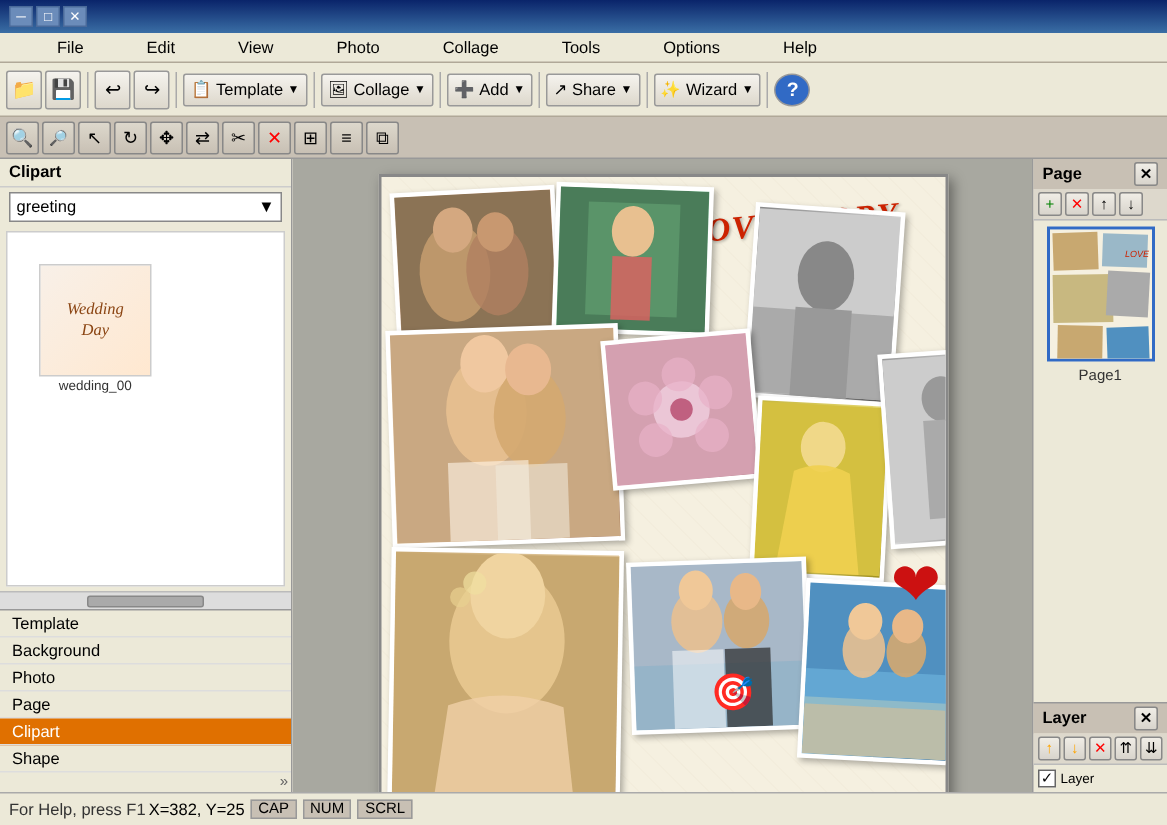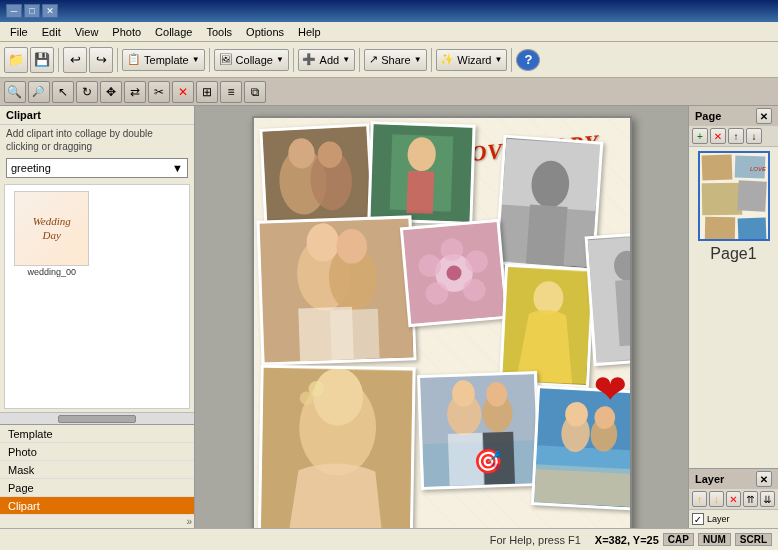--- a/index.html
+++ b/index.html
@@ -48,20 +48,21 @@
       align-items: center;
       padding: 0 4px;
       border-bottom: 1px solid #b0a898;
       gap: 2px;
     }
     .menu-item {
       padding: 2px 6px;
       font-size: 11px;
       cursor: pointer;
       color: #000;
+      margin-left: 28px;
     }
 
     
     #toolbar {
       background: #ece9d8;
       height: 36px;
       display: flex;
       align-items: center;
       padding: 2px 4px;
       border-bottom: 1px solid #b0a898;
@@ -162,21 +163,21 @@
       align-items: center;
       justify-content: space-between;
       padding: 0 4px;
       cursor: pointer;
     }
 
     #clipart-grid {
       flex: 1;
       overflow-y: auto;
       overflow-x: hidden;
-      padding: 3px;
+      padding: 18px;
       background: white;
       border: 1px solid #ccc;
       margin: 3px 4px;
       display: grid;
       grid-template-columns: 1fr 1fr;
       gap: 3px;
     }
     .clipart-item {
       display: flex;
       flex-direction: column;
@@ -351,43 +352,42 @@
     }
     .page-thumb {
       width: 72px;
       height: 90px;
       border: 2px solid #316ac5;
       background: #f5f0e0;
       position: relative;
       overflow: hidden;
     }
     .page-thumb-label {
-      font-size: 16px;
+      font-size: 10px;
       color: #333;
       text-align: center;
     }
 
     
     #status-bar {
       background: #ece9d8;
       height: 22px;
       border-top: 1px solid #aaa;
       display: flex;
       align-items: center;
       padding: 0 6px;
       font-size: 11px;
-      gap: 14px;
-      justify-content: flex-end;
+      gap: 2px;
+      justify-content: flex-start;
     }
     .status-left { color: #333; }
     .status-right {
       display: flex;
       gap: 4px;
       align-items: center;
-      font-weight: bold;
     }
     .status-badge {
       background: #c8c0b4;
       border: 1px solid #999;
       padding: 0 4px;
       font-size: 10px;
       min-width: 30px;
       text-align: center;
     }
 
@@ -534,21 +534,20 @@
   <div class="tb2-btn" style="color:red;">✕</div>
   <div class="tb2-btn">⊞</div>
   <div class="tb2-btn">≡</div>
   <div class="tb2-btn">⧉</div>
 </div>
 
 <div id="main-layout" style="height: 422px;">
 
   <div id="left-panel">
     <div id="clipart-header">Clipart</div>
-    <div id="clipart-hint">Add clipart into collage by double clicking or dragging</div>
     <div id="clipart-dropdown">
       <span>greeting</span>
       <span>▼</span>
     </div>
 
     <div id="clipart-grid">
 
       <div class="clipart-item">
         <div class="clipart-thumb wedding-day-bg">
           <div class="wedding-day-text">Wedding<br>Day</div>
@@ -560,24 +559,25 @@
 
 
     </div>
 
     <div id="panel-scroll-area">
       <div class="h-scroll-thumb"></div>
     </div>
 
     <div id="category-list">
       <div class="cat-item">Template</div>
+      <div class="cat-item">Background</div>
       <div class="cat-item">Photo</div>
-      <div class="cat-item">Mask</div>
       <div class="cat-item">Page</div>
       <div class="cat-item active">Clipart</div>
+      <div class="cat-item">Shape</div>
     </div>
 
     <div style="text-align:right;padding:1px 2px;font-size:10px;cursor:pointer;color:#666;">»</div>
   </div>
 
   <div id="canvas-area">
     <div id="collage-canvas">
 
       <div class="love-story-text">LOVE STORY</div>
 

